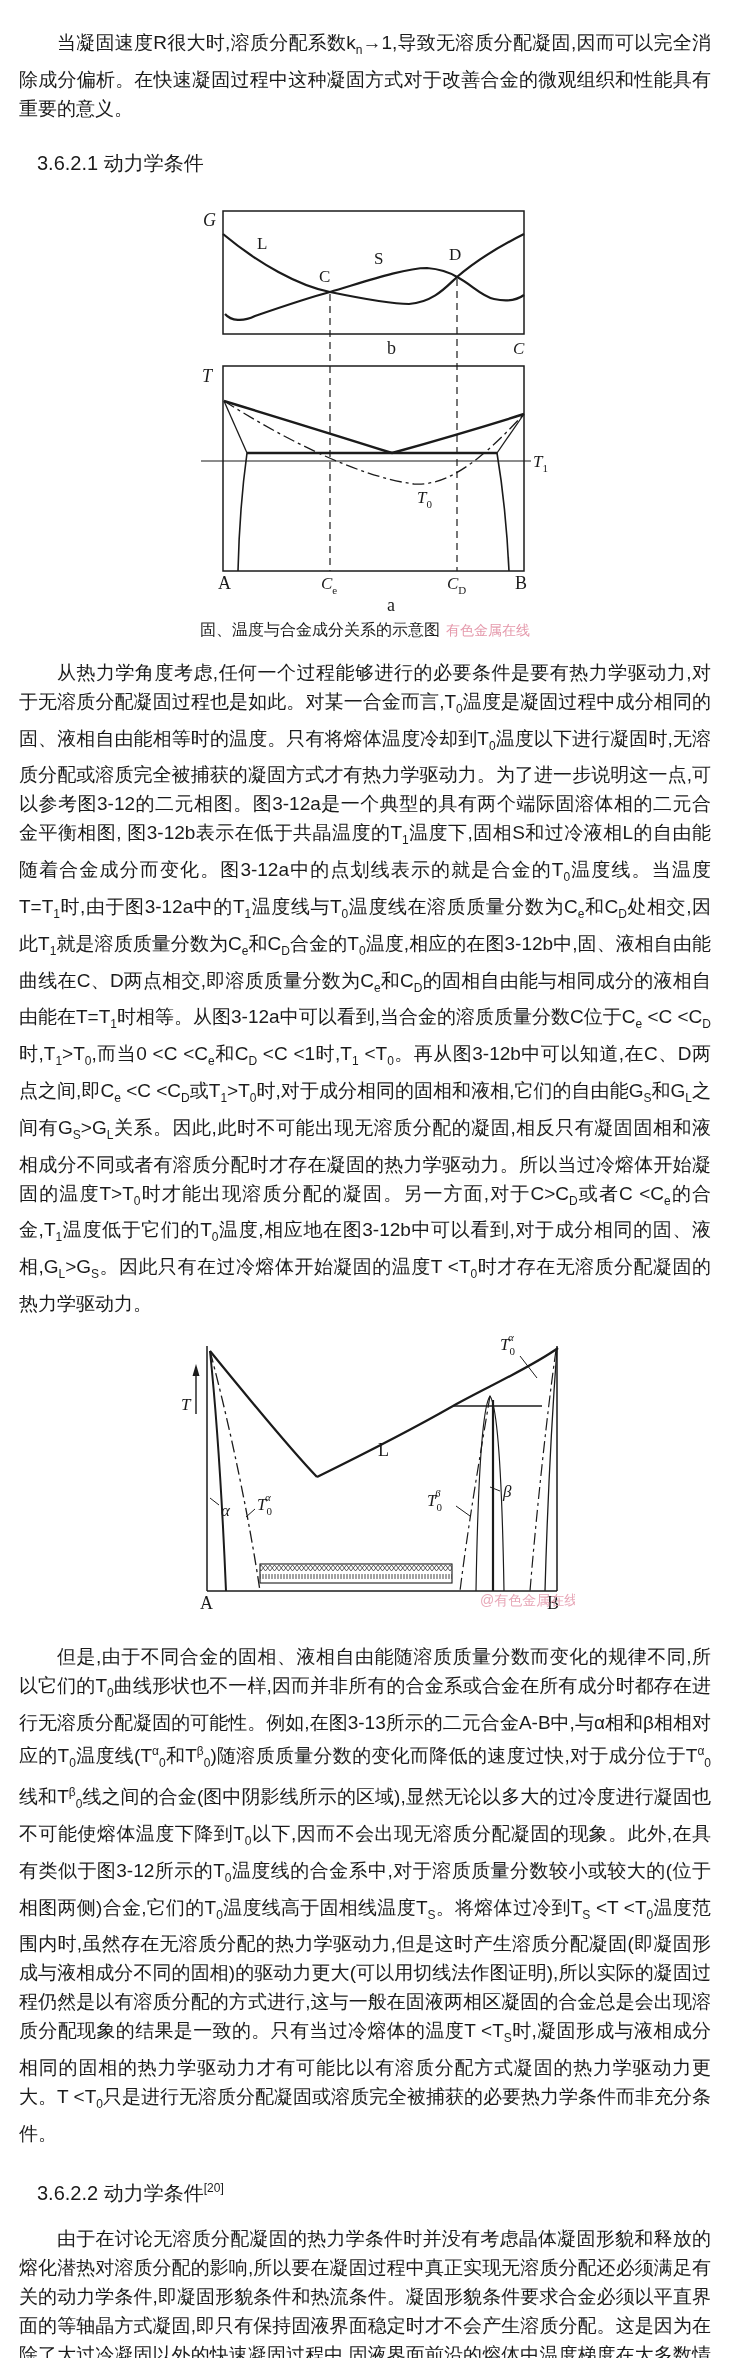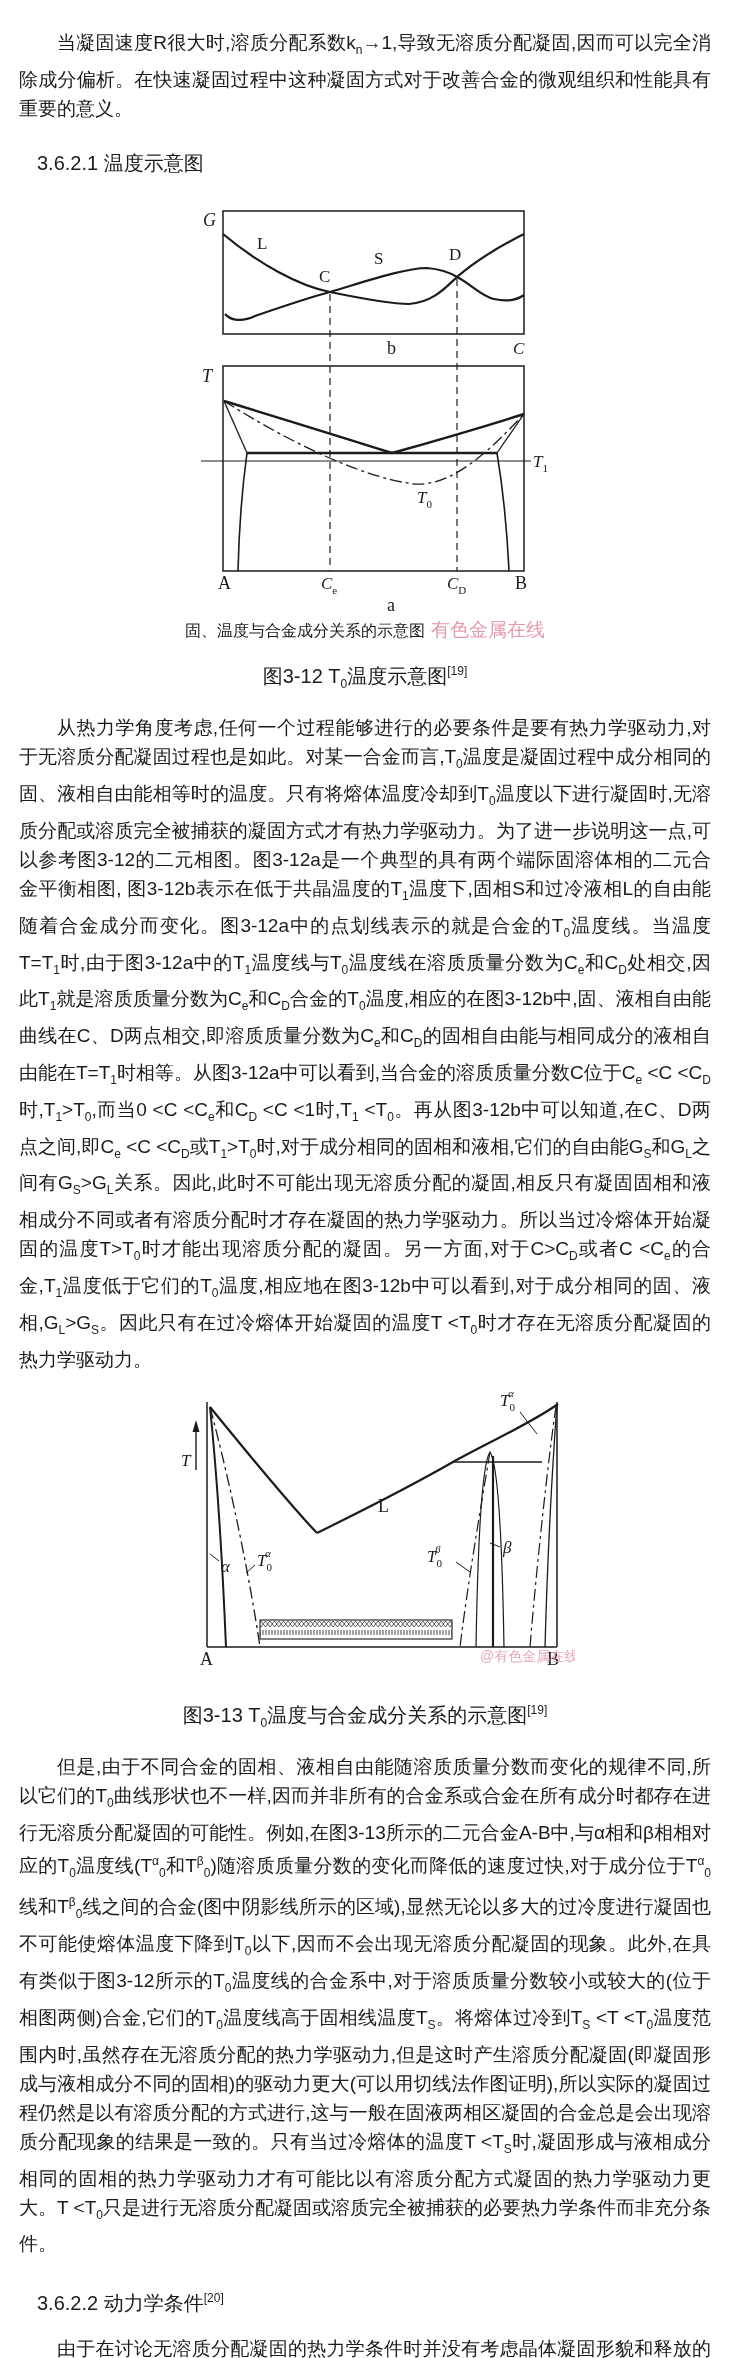--- a/index.html
+++ b/index.html
@@ -10,37 +10,37 @@
   h2.sec{font-size:20px;font-weight:normal;margin:26px 0 0 34px;line-height:29px;}
   figure{margin:0;padding:0;}
   .fig312{margin-top:16px;}
   .fig312 svg{display:block;margin-left:196px;}
   .fig313{margin-top:8px;}
   .fig313 svg{display:block;margin-left:177px;}
   .fig-cap{font-size:16px;line-height:24px;text-align:center;margin-top:4px;}
   .fig-cap i{font-family:"Liberation Serif",serif;}
   .fig-title{font-size:20px;text-align:center;margin-top:14px;line-height:28px;}
   .wm{color:#e59aac;}
-  .wm-inline{font-size:19px;margin-left:6px;}
+  .wm-inline{font-size:14px;margin-left:6px;}
   
   .fi{font:italic 17px "Liberation Serif",serif;fill:#1b1b1b;}
   .fr{font:normal 17px "Liberation Serif",serif;fill:#1b1b1b;}
   .f18{font-size:18px;}
   .fsub{font-size:11px;font-style:normal;}
   .fsup{font-size:11px;font-style:italic;}
   .wmsvg{font:normal 14px "Liberation Sans",sans-serif;fill:#e8a8b8;} .mt16{margin-top:16px;} .mt26{margin-top:26px;}
 </style>
 </head>
 <body>
 
 <div class="page">
 
   <p class="body">当凝固速度R很大时,溶质分配系数k<sub>n</sub>→1,导致无溶质分配凝固,因而可以完全消除成分偏析。在快速凝固过程中这种凝固方式对于改善合金的微观组织和性能具有重要的意义。</p>
 
-  <h2 class="sec">3.6.2.1 温度示意图</h2>
+  <h2 class="sec">3.6.2.1 动力学条件</h2>
 
   <figure class="fig312">
     <svg width="350" height="420" viewBox="0 0 350 420">
 
       <path d="M131,100 V377" stroke="#1b1b1b" stroke-width="1.2" stroke-dasharray="7 5" fill="none"></path>
       <path d="M258,85 V377" stroke="#1b1b1b" stroke-width="1.2" stroke-dasharray="7 5" fill="none"></path>
 
       <rect x="24" y="17" width="301" height="123" fill="none" stroke="#1b1b1b" stroke-width="1.5"></rect>
       <path d="M24,40 C60,70 100,92 131,98 C160,104 190,110 210,110 C235,108 248,92 258,83 C280,64 305,50 325,40" fill="none" stroke="#1b1b1b" stroke-width="2.2"></path>
       <path d="M26,120 C32,127 44,128 56,122 C85,112 112,103 131,98 C165,88 205,74 228,74 C240,75 250,78 258,83 C272,90 282,102 295,105 C308,108 318,106 325,101" fill="none" stroke="#1b1b1b" stroke-width="2.2"></path>
@@ -65,21 +65,20 @@
       <path d="M25,207 C85,245 160,283 215,290 C255,293 295,252 325,220" fill="none" stroke="#1b1b1b" stroke-width="1.3" stroke-dasharray="12 4 3 4"></path>
       <text class="fi" x="334" y="273"><tspan>T</tspan><tspan class="fsub" dy="5">1</tspan></text>
       <text class="fi" x="218" y="309"><tspan>T</tspan><tspan class="fsub" dy="5">0</tspan></text>
       <text class="fr f18" x="19" y="395">A</text>
       <text class="fi" x="122" y="395"><tspan>C</tspan><tspan class="fsub" dy="5">e</tspan></text>
       <text class="fi" x="248" y="395"><tspan>C</tspan><tspan class="fsub" dy="5">D</tspan></text>
       <text class="fr f18" x="316" y="395">B</text>
       <text class="fr f18" x="188" y="417">a</text>
     </svg>
     <div class="fig-cap"><span>固、温度与合金成分关系的示意图</span><span class="wm wm-inline">有色金属在线</span></div>
-    <div class="fig-title">图3-12 T<sub>0</sub>温度示意图<sup>[19]</sup></div>
   </figure>
 
   <p class="body mt16">从热力学角度考虑,任何一个过程能够进行的必要条件是要有热力学驱动力,对于无溶质分配凝固过程也是如此。对某一合金而言,T<sub>0</sub>温度是凝固过程中成分相同的固、液相自由能相等时的温度。只有将熔体温度冷却到T<sub>0</sub>温度以下进行凝固时,无溶质分配或溶质完全被捕获的凝固方式才有热力学驱动力。为了进一步说明这一点,可以参考图3-12的二元相图。图3-12a是一个典型的具有两个端际固溶体相的二元合金平衡相图, 图3-12b表示在低于共晶温度的T<sub>1</sub>温度下,固相S和过冷液相L的自由能随着合金成分而变化。图3-12a中的点划线表示的就是合金的T<sub>0</sub>温度线。当温度T=T<sub>1</sub>时,由于图3-12a中的T<sub>1</sub>温度线与T<sub>0</sub>温度线在溶质质量分数为C<sub>e</sub>和C<sub>D</sub>处相交,因此T<sub>1</sub>就是溶质质量分数为C<sub>e</sub>和C<sub>D</sub>合金的T<sub>0</sub>温度,相应的在图3-12b中,固、液相自由能曲线在C、D两点相交,即溶质质量分数为C<sub>e</sub>和C<sub>D</sub>的固相自由能与相同成分的液相自由能在T=T<sub>1</sub>时相等。从图3-12a中可以看到,当合金的溶质质量分数C位于C<sub>e</sub> &lt;C &lt;C<sub>D</sub>时,T<sub>1</sub>&gt;T<sub>0</sub>,而当0 &lt;C &lt;C<sub>e</sub>和C<sub>D</sub> &lt;C &lt;1时,T<sub>1</sub> &lt;T<sub>0</sub>。再从图3-12b中可以知道,在C、D两点之间,即C<sub>e</sub> &lt;C &lt;C<sub>D</sub>或T<sub>1</sub>&gt;T<sub>0</sub>时,对于成分相同的固相和液相,它们的自由能G<sub>S</sub>和G<sub>L</sub>之间有G<sub>S</sub>&gt;G<sub>L</sub>关系。因此,此时不可能出现无溶质分配的凝固,相反只有凝固固相和液相成分不同或者有溶质分配时才存在凝固的热力学驱动力。所以当过冷熔体开始凝固的温度T&gt;T<sub>0</sub>时才能出现溶质分配的凝固。另一方面,对于C&gt;C<sub>D</sub>或者C &lt;C<sub>e</sub>的合金,T<sub>1</sub>温度低于它们的T<sub>0</sub>温度,相应地在图3-12b中可以看到,对于成分相同的固、液相,G<sub>L</sub>&gt;G<sub>S</sub>。因此只有在过冷熔体开始凝固的温度T &lt;T<sub>0</sub>时才存在无溶质分配凝固的热力学驱动力。</p>
 
   <figure class="fig313">
     <svg width="395" height="292" viewBox="0 0 395 292">
       <defs>
         <pattern id="hatch" width="9" height="19" patternUnits="userSpaceOnUse">
           <path d="M0,3 L4.5,9 L9,3 M0,9 L4.5,3 L9,9" stroke="#333" fill="none" stroke-width="0.8"></path>
           <path d="M2,12 L2,17 M5,12 L5,17 M8,12 L8,17" stroke="#333" stroke-width="0.9"></path>
@@ -120,21 +119,20 @@
       <text class="fi" x="41" y="182">α</text>
       <path d="M66,183 L75,175" stroke="#1b1b1b" stroke-width="1"></path>
       <text class="fi" x="77" y="176"><tspan>T</tspan><tspan class="fsub" dy="5">0</tspan><tspan class="fsup" dx="-7" dy="-14">α</tspan></text>
       <path d="M276,172 L290,182" stroke="#1b1b1b" stroke-width="1"></path>
       <text class="fi" x="247" y="172"><tspan>T</tspan><tspan class="fsub" dy="5">0</tspan><tspan class="fsup" dx="-7" dy="-14">β</tspan></text>
 
       <text class="fr f18" x="20" y="275">A</text>
       <text class="fr f18" x="367" y="275">B</text>
       <text class="wmsvg" x="300" y="271">@有色金属在线</text>
     </svg>
-    <div class="fig-title">图3-13 T<sub>0</sub>温度与合金成分关系的示意图<sup>[19]</sup></div>
   </figure>
 
   <p class="body mt16">但是,由于不同合金的固相、液相自由能随溶质质量分数而变化的规律不同,所以它们的T<sub>0</sub>曲线形状也不一样,因而并非所有的合金系或合金在所有成分时都存在进行无溶质分配凝固的可能性。例如,在图3-13所示的二元合金A-B中,与α相和β相相对应的T<sub>0</sub>温度线(T<sup>α</sup><sub>0</sub>和T<sup>β</sup><sub>0</sub>)随溶质质量分数的变化而降低的速度过快,对于成分位于T<sup>α</sup><sub>0</sub>线和T<sup>β</sup><sub>0</sub>线之间的合金(图中阴影线所示的区域),显然无论以多大的过冷度进行凝固也不可能使熔体温度下降到T<sub>0</sub>以下,因而不会出现无溶质分配凝固的现象。此外,在具有类似于图3-12所示的T<sub>0</sub>温度线的合金系中,对于溶质质量分数较小或较大的(位于相图两侧)合金,它们的T<sub>0</sub>温度线高于固相线温度T<sub>S</sub>。将熔体过冷到T<sub>S</sub> &lt;T &lt;T<sub>0</sub>温度范围内时,虽然存在无溶质分配的热力学驱动力,但是这时产生溶质分配凝固(即凝固形成与液相成分不同的固相)的驱动力更大(可以用切线法作图证明),所以实际的凝固过程仍然是以有溶质分配的方式进行,这与一般在固液两相区凝固的合金总是会出现溶质分配现象的结果是一致的。只有当过冷熔体的温度T &lt;T<sub>S</sub>时,凝固形成与液相成分相同的固相的热力学驱动力才有可能比以有溶质分配方式凝固的热力学驱动力更大。T &lt;T<sub>0</sub>只是进行无溶质分配凝固或溶质完全被捕获的必要热力学条件而非充分条件。</p>
 
   <h2 class="sec">3.6.2.2 动力学条件<sup>[20]</sup></h2>
 
   <p class="body mt26">由于在讨论无溶质分配凝固的热力学条件时并没有考虑晶体凝固形貌和释放的熔化潜热对溶质分配的影响,所以要在凝固过程中真正实现无溶质分配还必须满足有关的动力学条件,即凝固形貌条件和热流条件。凝固形貌条件要求合金必须以平直界面的等轴晶方式凝固,即只有保持固液界面稳定时才不会产生溶质分配。这是因为在除了大过冷凝固以外的快速凝固过程中,固液界面前沿的熔体中温度梯度在大多数情况下都是正温度梯度,所以当固液界面失稳或者出现胞状晶、枝状晶凝固时必定是在局部熔体或某一时刻出现了成分过冷,因而产生了局部或者瞬时的溶质分配。所以要完全消除溶质分配,除了从总体上系统应该满足上述热力学条件外,还应该在具体凝固过程中满足晶粒的凝固形貌条件。</p>
 
 </div>
 

